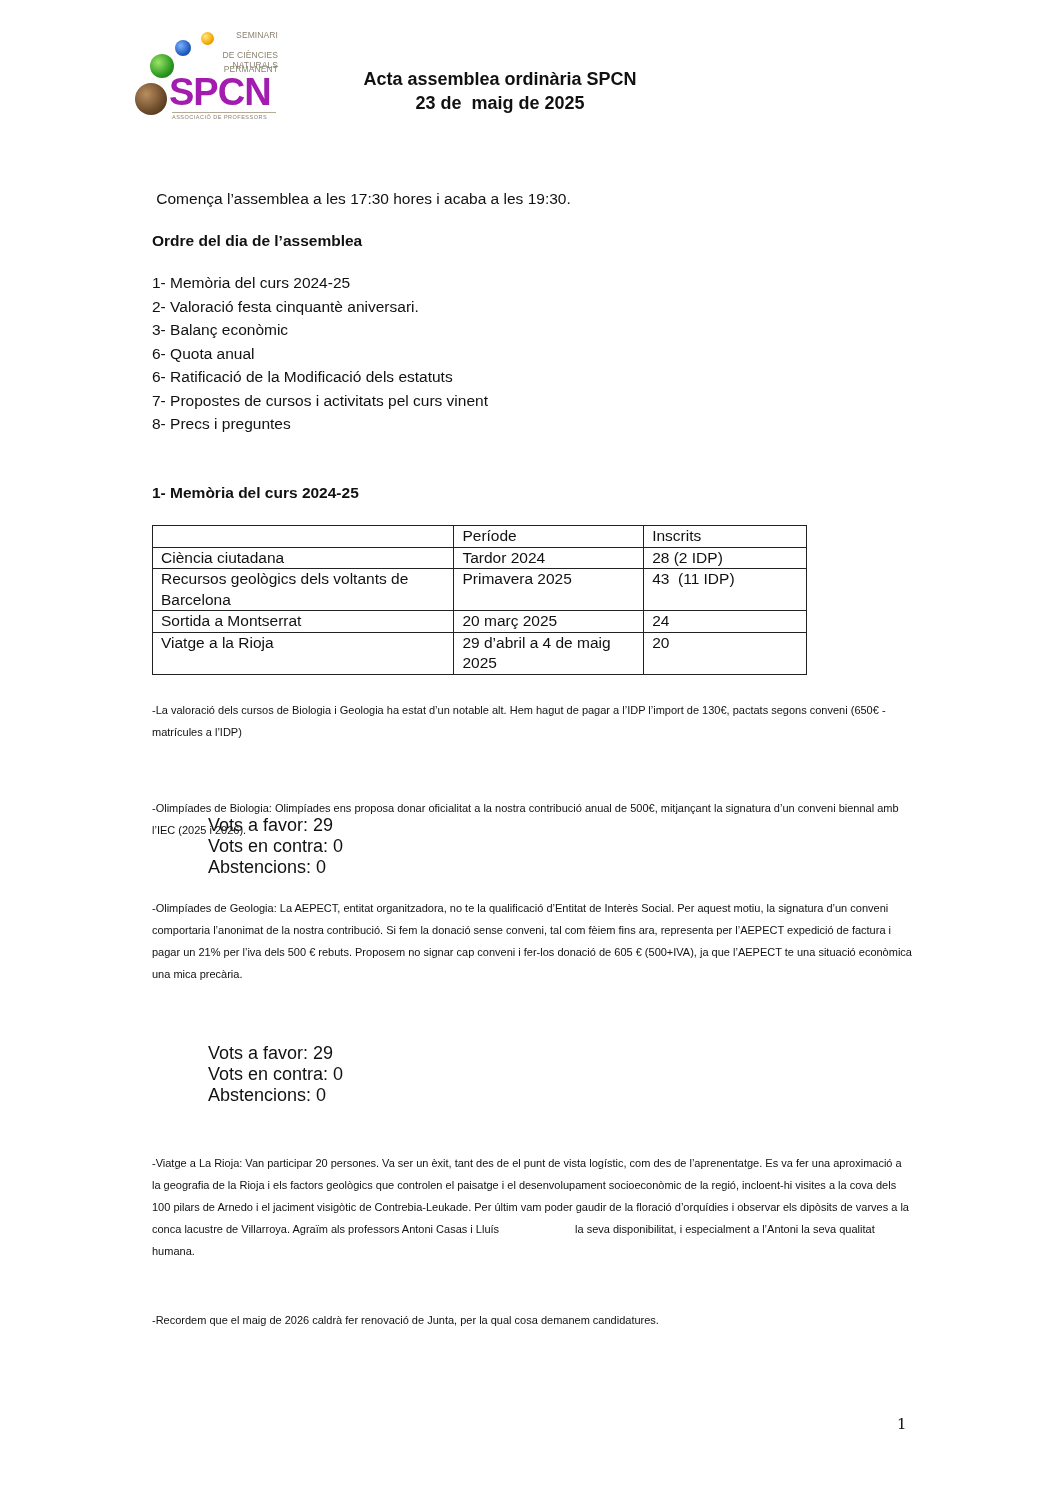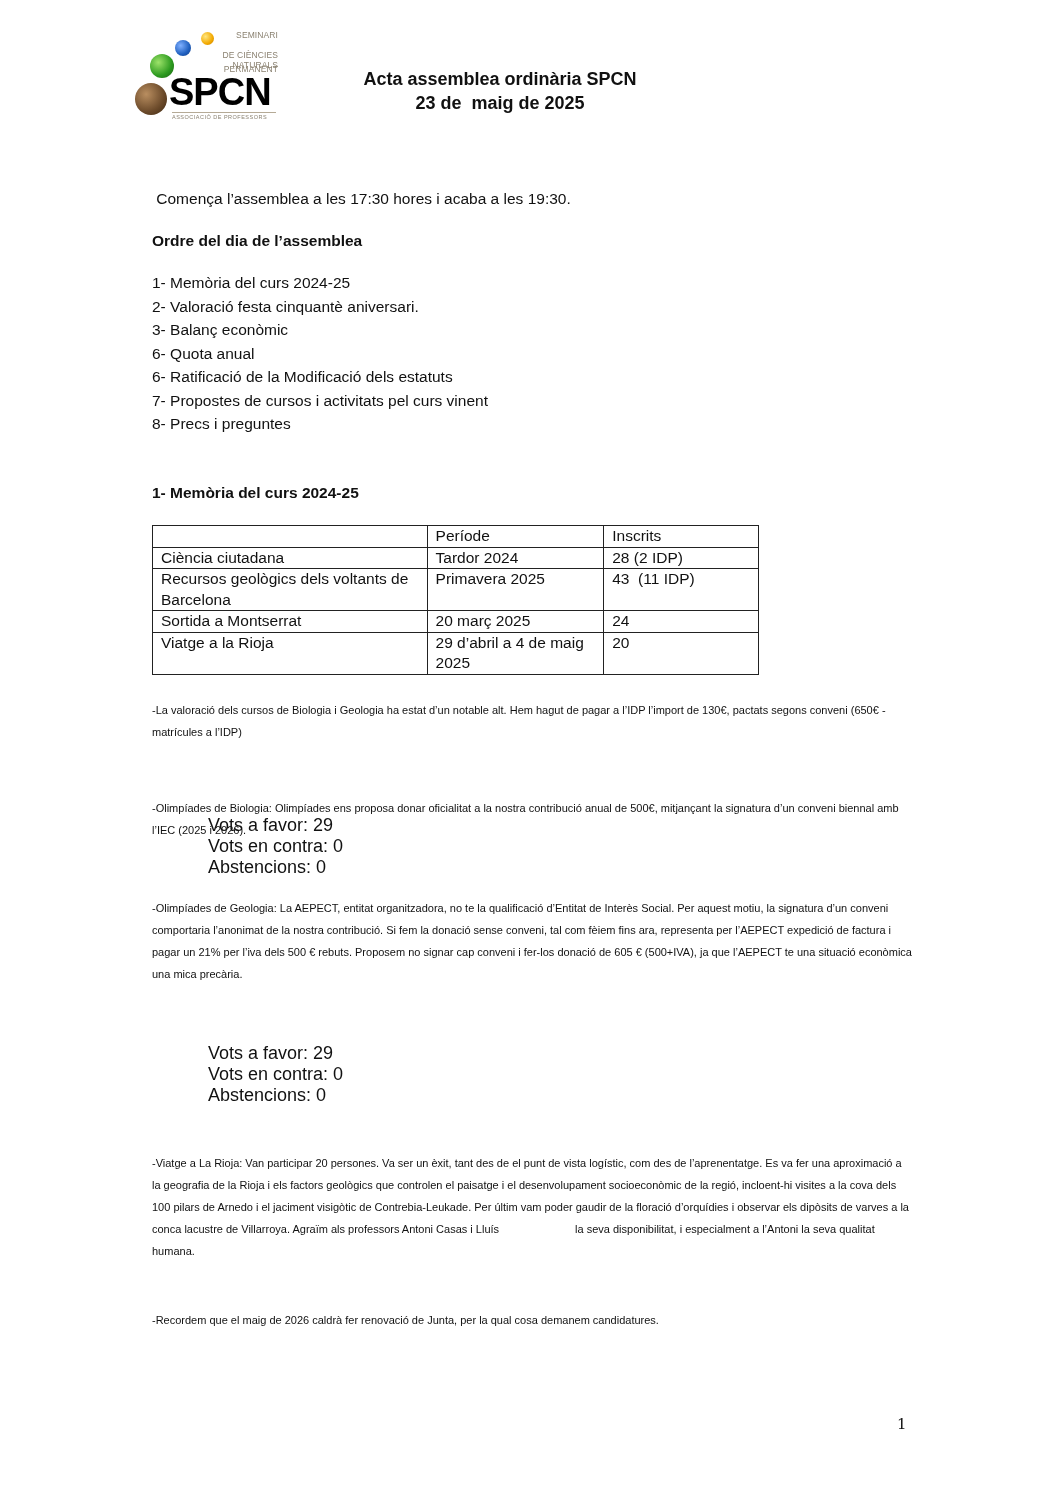--- a/index.html
+++ b/index.html
@@ -17,41 +17,41 @@
       background: radial-gradient(circle at 35% 35%, #9de36a, #2c9a1f 60%, #1a5e12); }
     .ball.brown { left: 3px; top: 55px; width: 32px; height: 32px;
       background: radial-gradient(circle at 35% 35%, #b98e60, #6b4a2a 60%, #3b2611); }
     .logo-text-small {
       position: absolute; right: 4px; text-align: right; color: #8a8170;
       font-size: 8.5px; line-height: 10px; letter-spacing: 0.1px;
     }
     .logo-t1 { top: 2px; } .logo-t2 { top: 12px; margin-top: 24px; } .logo-t3 { top: 22px; } .logo-t4 { top: 32px; }
     .logo-spcn {
       position: absolute; left: 37px; top: 45px; font-size: 38px; font-weight: bold;
-      color: #000000; line-height: 38px; letter-spacing: -1px;
+      color: #a21caf; line-height: 38px; letter-spacing: -1px;
     }
     .logo-rule { position: absolute; left: 40px; top: 84px; width: 104px; height: 1px; background: #b5aa96; }
     .logo-sub { position: absolute; left: 40px; top: 86px; font-size: 5.5px; color: #8a8170; letter-spacing: 0.5px; white-space: nowrap; }
 
     .title {
       position: absolute; left: 340px; width: 320px; text-align: center;
       font-weight: bold; font-size: 18px; line-height: 22px;
     }
     .title.t1 { top: 68px; } .title.t2 { top: 92px; white-space: pre; }
 
     .txt { position: absolute; left: 152px; font-size: 15.5px; line-height: 21px; white-space: nowrap; }
     .bold { font-weight: bold; }
     .para { position: absolute; left: 152px; width: 760px; font-size: 11px; line-height: 22px; }
     .para p { margin: 0; }
 
     .agenda { position: absolute; left: 152px; top: 271px; margin: 0; padding: 0; list-style: none; font-size: 15.5px; line-height: 23.5px; }
     .agenda li { margin: 0; padding: 0; }
 
     table.memoria {
-      position: absolute; left: 152px; top: 525px; width: 607px;
+      position: absolute; left: 152px; top: 525px; width: 655px;
       border-collapse: collapse; font-size: 15.5px; line-height: 20.5px;
     }
     table.memoria td {
       border: 1px solid #222; vertical-align: top; padding: 0 8px;
     }
     table.memoria col.c1 { width: 302px; } table.memoria col.c2 { width: 190px; } table.memoria col.c3 { width: 163px; }
 
     .votes { position: absolute; left: 208px; font-size: 18px; line-height: 20.8px; }
     .votes div { white-space: nowrap; }
 

